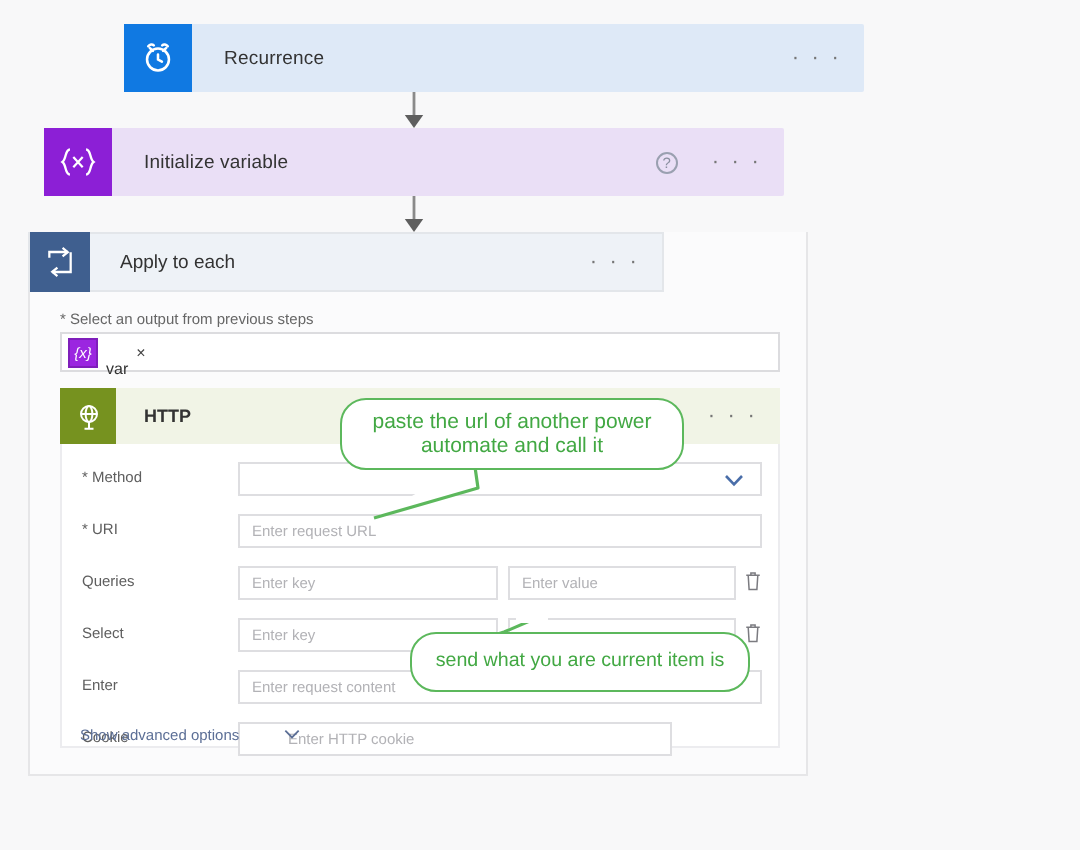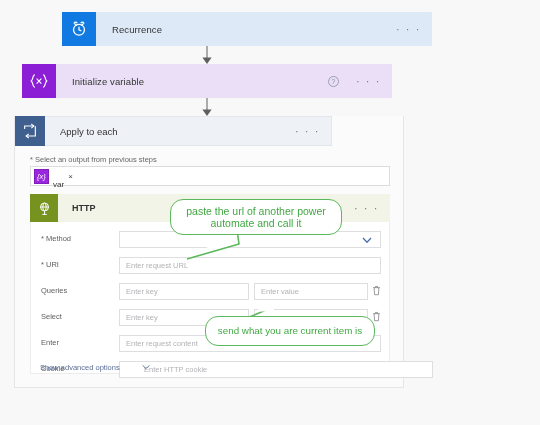--- a/index.html
+++ b/index.html
@@ -302,21 +302,21 @@
       </svg>
     </div>
 
     <div class="frow" style="top:110px;">
       <div class="lbl">Enter</div>
       <div class="inp" style="left:88px; top:3px; width:262px;">Enter request content</div>
     </div>
 
     <div class="frow" style="top:136px;">
       <div class="lbl">Cookie</div>
-      <div class="inp" style="left:88px; top:3px; width:314px;padding-left:24px;">Enter HTTP cookie</div>
+      <div class="inp" style="left:88px; top:3px; width:217px;padding-left:24px;">Enter HTTP cookie</div>
     </div>
   </div>
 
   <div id="show-adv">
     <span>Show advanced options</span>
     <svg width="10" height="10" viewBox="0 0 12 12">
       <path d="M2 4 L6 8 L10 4" fill="none" stroke="#5c6f96" stroke-width="1.1"></path>
     </svg>
   </div>
 

